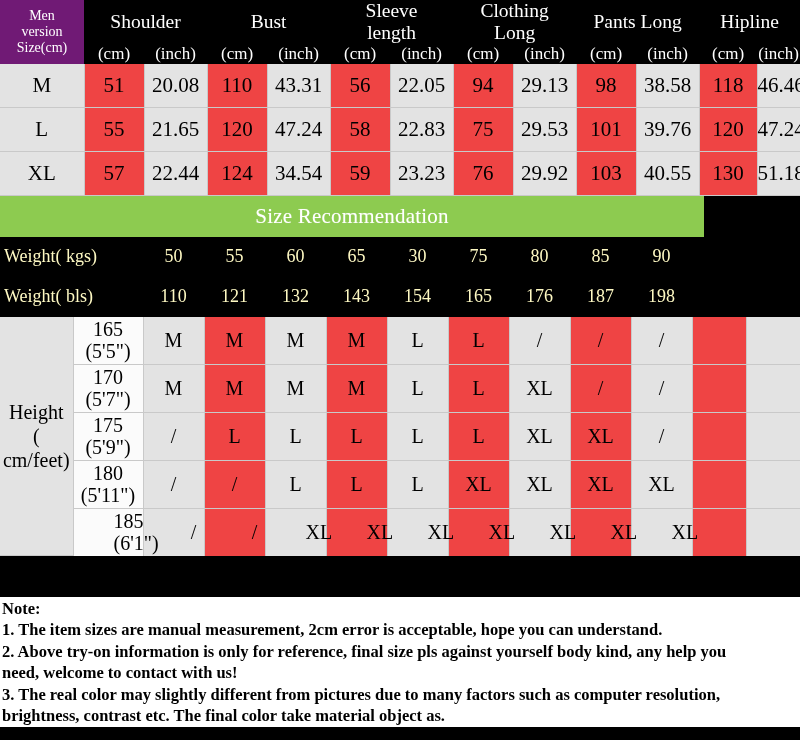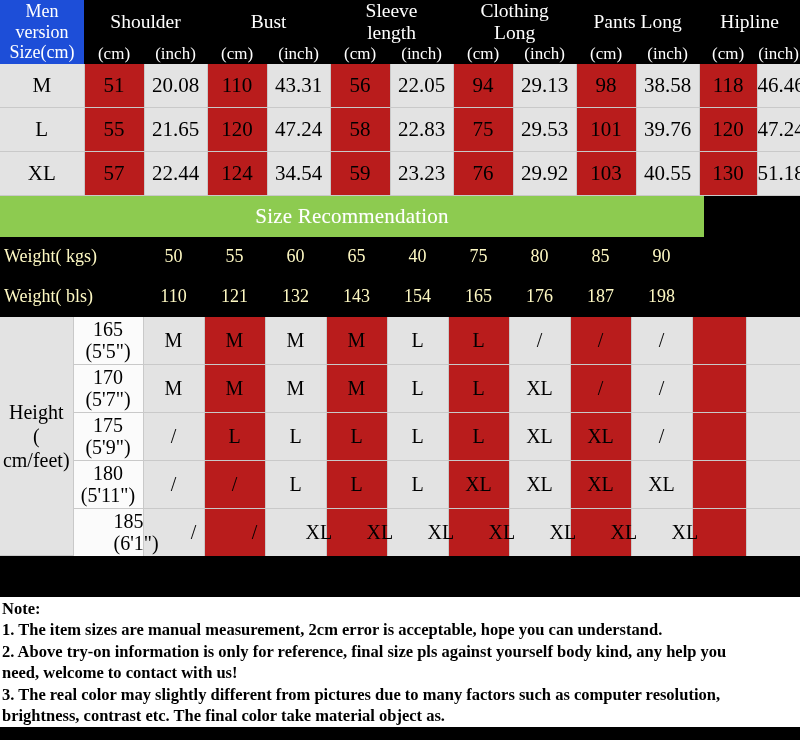--- a/index.html
+++ b/index.html
@@ -44,36 +44,36 @@
   }
   .hdr-group { font-size: 19.5px; }
   .hdr-unit {
     background: #000000;
     color: #ffffff;
     font-weight: bold;
     font-size: 17px;
     padding: 4px 2px 6px;
   }
   .hdr-size {
-    background: #1d4ed8;
+    background: #701a75;
     color: #ffffff;
     font-weight: bold;
-    font-size: 18px;
+    font-size: 14px;
     line-height: 1.14;
     padding: 4px 2px 6px;
     text-align: center;
   }
   .m-row td {
     height: 43px;
     font-size: 21px;
     border-right: 1px solid #c9c9c9;
     border-bottom: 1px solid #c9c9c9;
   }
   .m-row td:last-child { border-right: none; }
-  .cell-w { background: #b91c1c; }
+  .cell-w { background: #ef4444; }
   .cell-g { background: #e3e3e3; }
   .cell-label { background: #e3e3e3; }
 
   
   .banner-row td {
     background: #8dcb50;
     color: #ffffff;
     font-weight: bold;
     font-size: 21px;
     height: 41px;
@@ -279,21 +279,21 @@
         <col style="width:54px">
     </colgroup>
 
     <tbody>
         <tr class="wt-row">
       <td class="wt-head" colspan="2">Weight( kgs)</td>
       <td>50</td>
       <td>55</td>
       <td>60</td>
       <td>65</td>
-      <td>40</td>
+      <td>30</td>
       <td>75</td>
       <td>80</td>
       <td>85</td>
       <td>90</td>
       <td class="wt-blank"></td>
       <td class="wt-blank"></td>
     </tr>
 
     <tr class="wt-row">
       <td class="wt-head" colspan="2">Weight( bls)</td>

